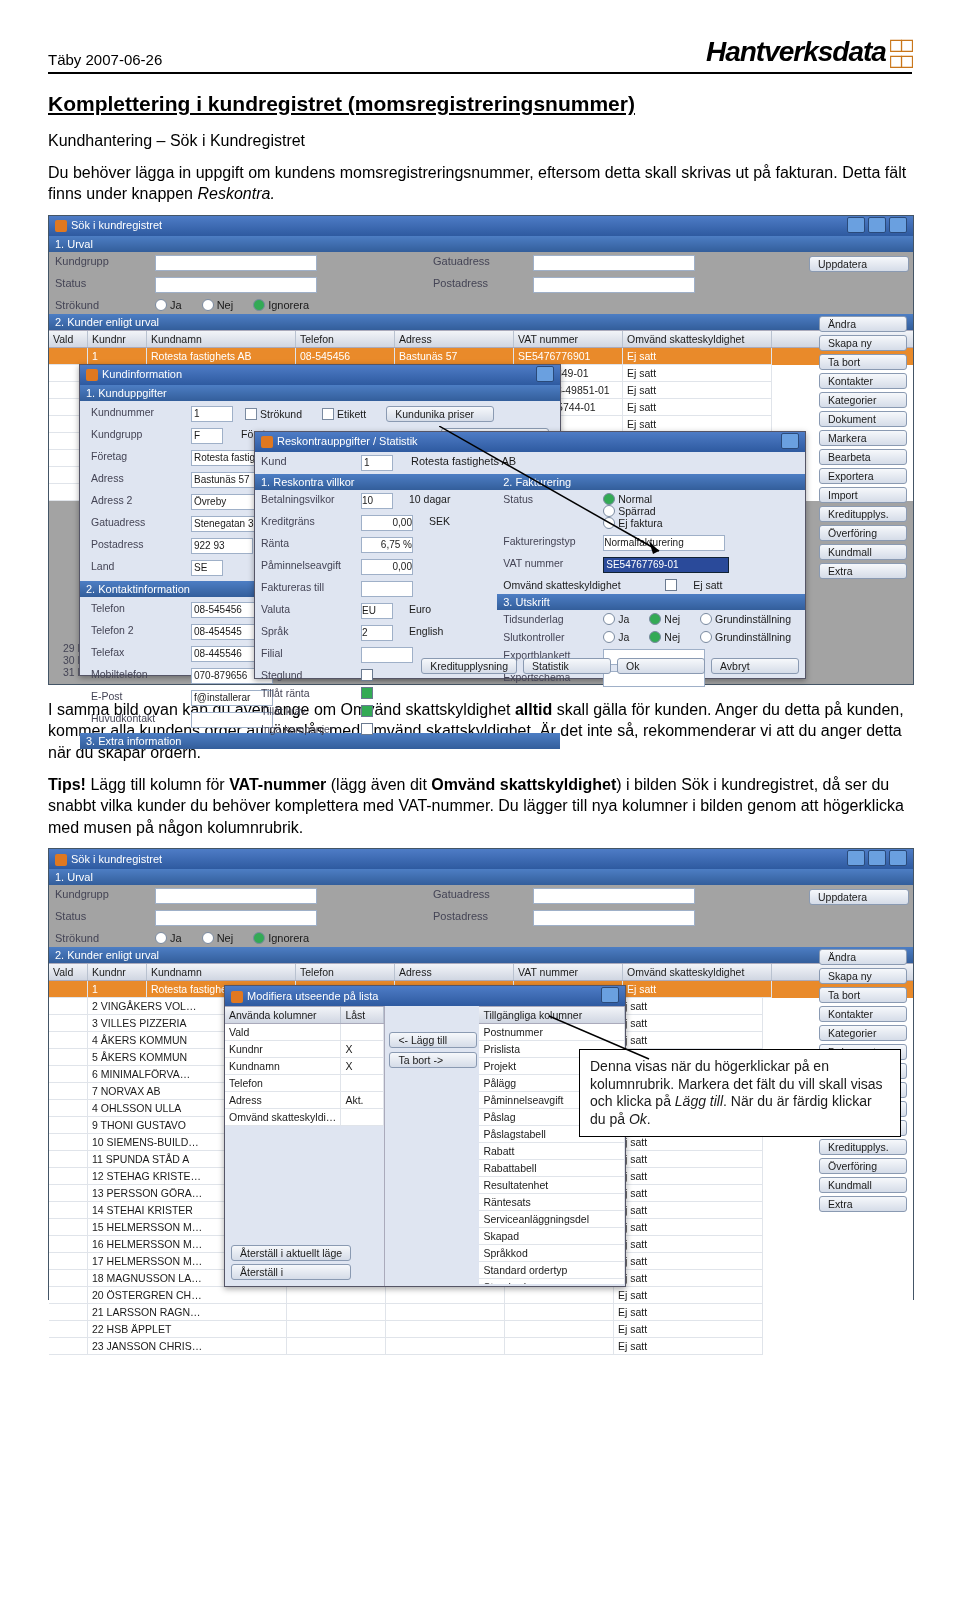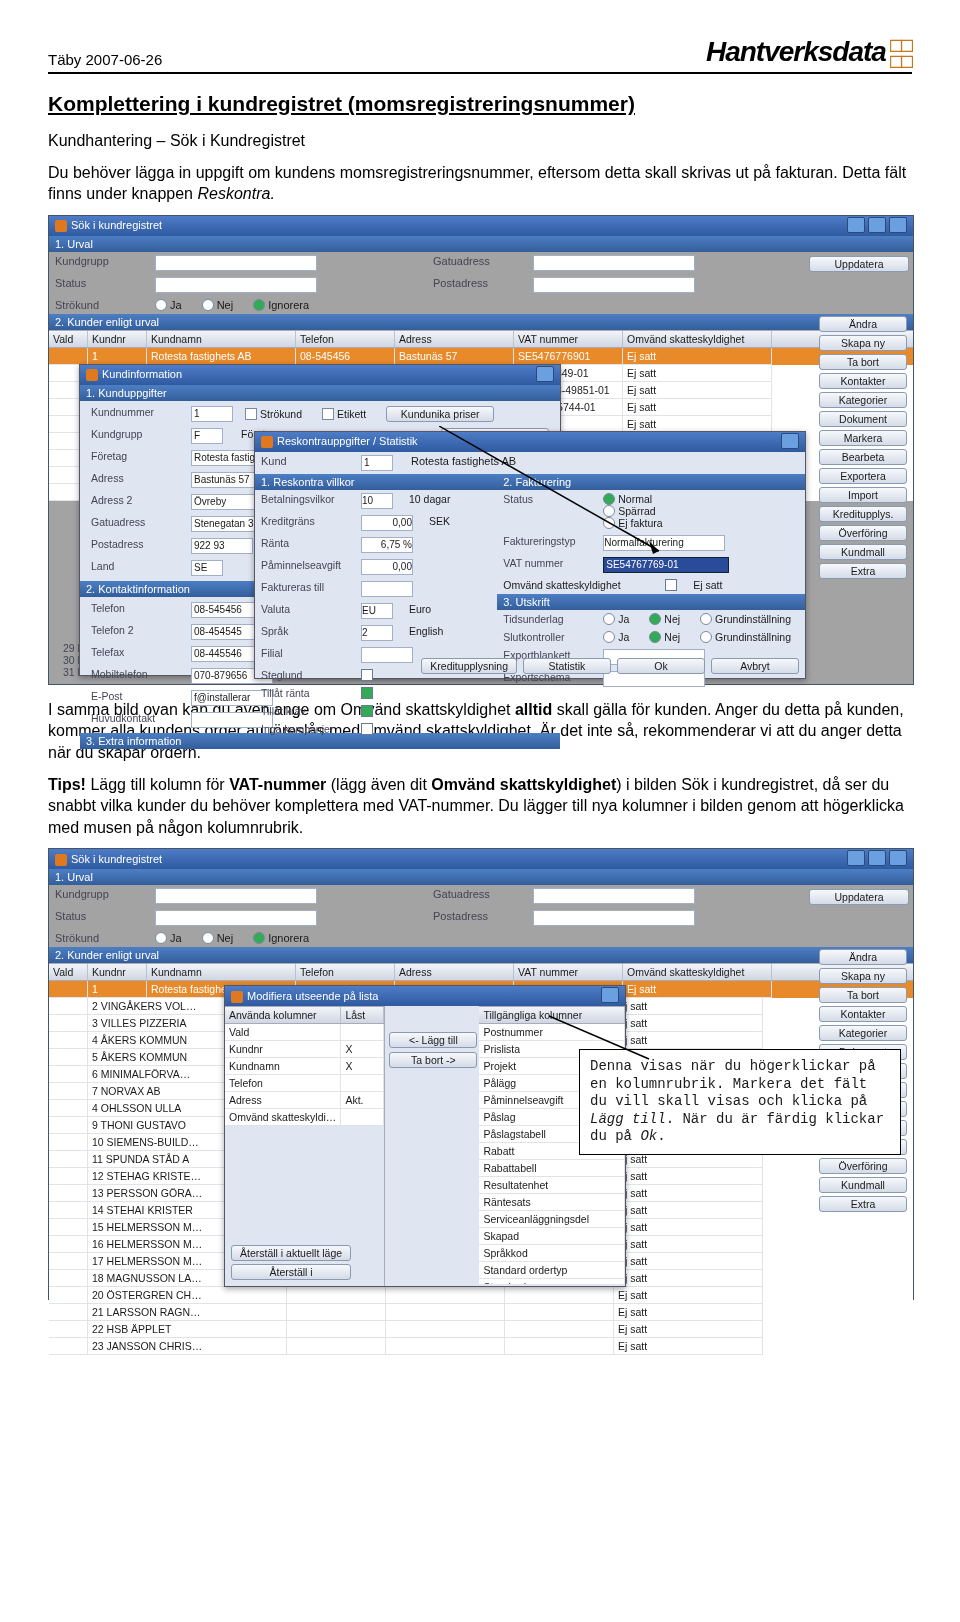--- a/index.html
+++ b/index.html
@@ -11,35 +11,35 @@
   h1{font-size:21px;font-weight:700;text-decoration:underline;margin:8px 0 14px 0}
   p{margin:10px 0;line-height:1.35}
   .screenshot{border:1px solid #456;margin:6px 0 14px 0;background:#a3a3a3;width:100%;position:relative;font-size:11px;color:#1a1a1a}
   .winbar{height:20px;background:linear-gradient(#4e7cc6,#2e5aa0);display:flex;align-items:center;padding:0 6px;color:#fff;font-size:11px;justify-content:space-between}
   .winbar .icons span{display:inline-block;width:16px;height:14px;background:#6aa0e0;border:1px solid #2a4a7a;margin-left:3px;border-radius:2px}
   .orange{display:inline-block;width:12px;height:12px;background:#e07820;border-radius:2px;margin-right:4px;vertical-align:middle}
   .section-head{background:linear-gradient(#4d7ec4,#335e9b);color:#fff;padding:2px 6px;font-size:11px}
   .rowf{display:flex;gap:12px;padding:3px 6px}
   .lbl{width:88px;color:#445}
   .input{background:#fff;border:1px solid #9fb0c8;height:14px;flex:1;max-width:160px}
-  .btn{background:linear-gradient(#f6f8fb,#d5dce8);border:1px solid #8a9ab2;border-radius:3px;padding:1px 8px;font-size:10.5px;text-align:center;min-width:70px}
+  .btn{background:linear-gradient(#f6f8fb,#d5dce8);border:1px solid #8a9ab2;border-radius:3px;padding:1px 8px;font-size:10.5px;min-width:70px}
   .rightbtns{position:absolute;right:6px;top:52px;display:flex;flex-direction:column;gap:3px}
   .gridhead{display:flex;background:linear-gradient(#f2f4f8,#d0d6e2);border-top:1px solid #aab;border-bottom:1px solid #aab;font-size:10.5px}
   .gridhead div{padding:2px 4px;border-right:1px solid #b9c2d0}
   .gridrow{display:flex;background:#fff;font-size:10.5px}
   .gridrow div{padding:2px 4px;border-right:1px solid #e0e4ea;border-bottom:1px solid #e0e4ea;overflow:hidden;white-space:nowrap}
   .gridrow.sel{background:#e98a2a;color:#fff}
   .sub-win{position:absolute;background:#dfe5f1;border:1px solid #556;box-shadow:0 2px 6px rgba(0,0,0,.35)}
   .radio{display:inline-flex;align-items:center;gap:3px;margin-right:8px}
   .radio .c{width:10px;height:10px;border:1px solid #7a8aa0;border-radius:50%;display:inline-block;background:#fff}
   .radio .s{width:10px;height:10px;border:1px solid #7a8aa0;display:inline-block;background:#fff}
   .svg-arrow{position:absolute;pointer-events:none}
   .footer{display:flex;justify-content:space-between;margin-top:30px;font-size:15px}
   .footer a{color:#000;text-decoration:underline}
-  .callout{position:absolute;background:#fff;border:1px solid #000;padding:8px 10px;font-size:14px;line-height:1.25;width:300px;font-family:Liberation Mono, monospace}
+  .callout{position:absolute;background:#fff;border:1px solid #000;padding:8px 10px;font-size:14px;line-height:1.25;width:300px;font-family:Liberation Sans, sans-serif}
   .chk{display:inline-block;width:10px;height:10px;border:1px solid #6a7a90;background:#fff;margin-right:4px;vertical-align:middle}
   .hilite{background:#2a4a9a;color:#fff;padding:0 2px}
 </style>
 </head>
 <body>
 
 <div class="page">
 
   <div class="topbar">
     <div class="date">Täby 2007-06-26</div>

